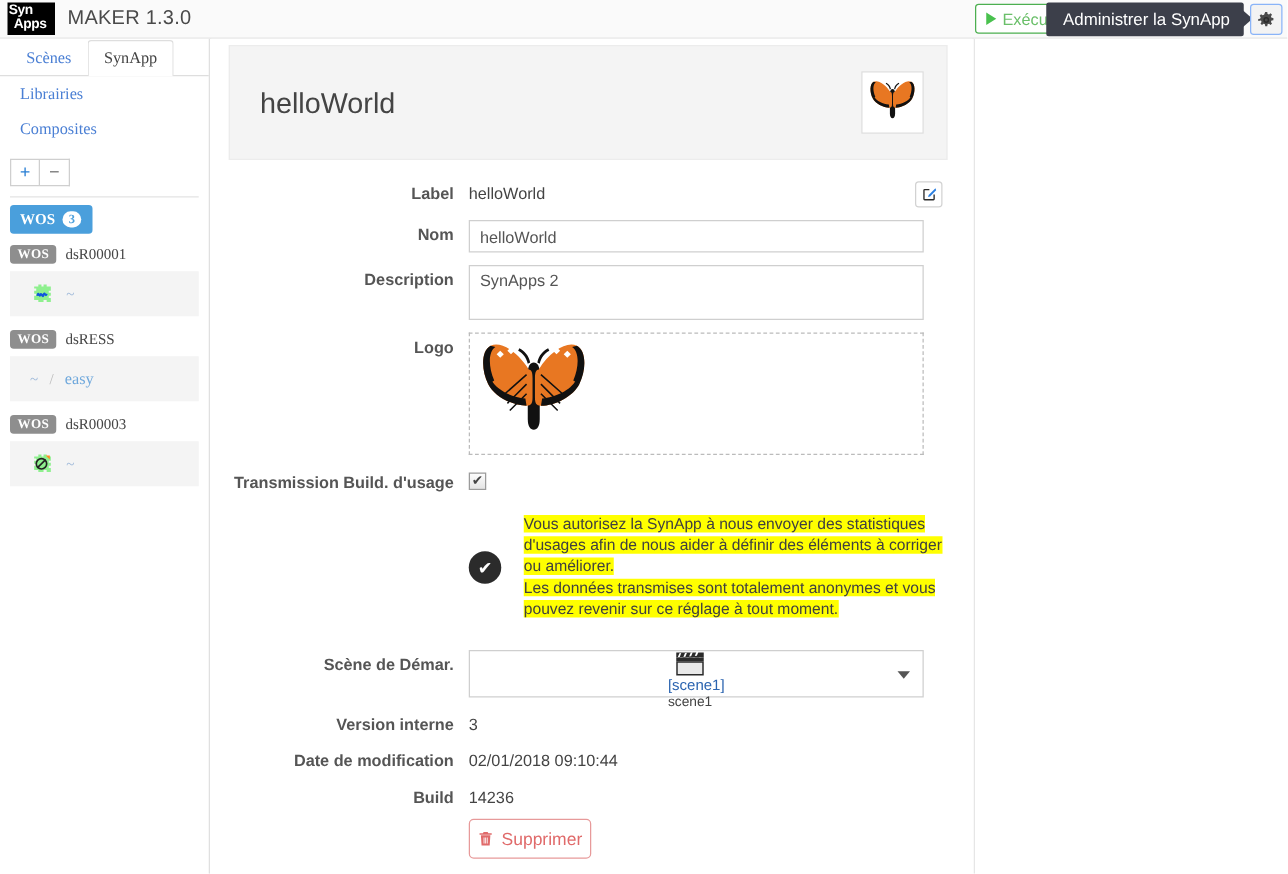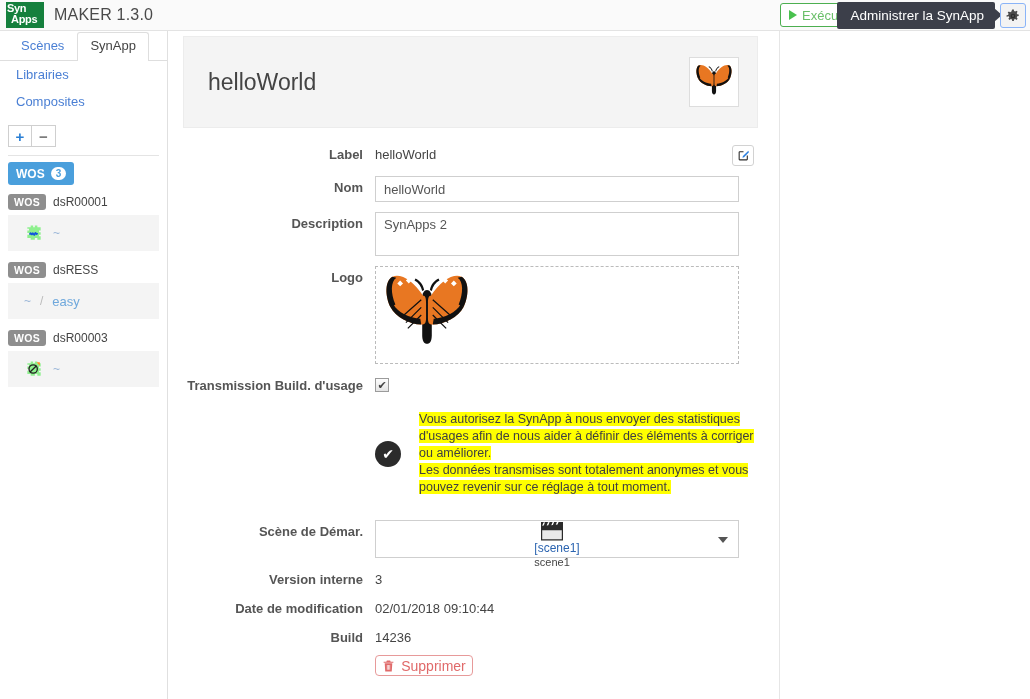--- a/index.html
+++ b/index.html
@@ -18,21 +18,21 @@
   .topbar {
     position: absolute; top: 0; left: 0;
     width: 1030px; height: 31px;
     background: #fafafa;
     border-bottom: 1px solid #e3e3e3;
     display: flex; align-items: center;
   }
   .brand-logo {
     margin-left: 6px;
     width: 38px; height: 26px;
-    background: #15803d;
+    background: #000000;
     color: #ffffff;
     font-weight: bold;
     font-size: 11px;
     line-height: 11px;
     letter-spacing: -0.3px;
     position: relative;
     overflow: hidden;
   }
   .brand-logo .l1 { position: absolute; top: 1px; left: 1px; }
   .brand-logo .l2 { position: absolute; top: 12px; left: 5px; }
@@ -95,20 +95,21 @@
     border-top: 7px solid transparent;
     border-bottom: 7px solid transparent;
   }
 
   
   .sidebar {
     position: absolute; top: 31px; left: 0;
     width: 168px; height: 668px;
     background: #fff;
     border-right: 1px solid #e0e0e0;
+    font-family: Liberation Serif, serif;
   }
   .tabs {
     display: flex;
     height: 30px;
     border-bottom: 1px solid #dedede;
     padding-left: 8px;
   }
   .tab {
     padding: 5px 12px 4px 12px;
     font-size: 13px;
@@ -324,21 +325,21 @@
   .select .txt2 { font-size: 11px; color: #444; line-height: 14px; }
   .caret {
     position: absolute; right: 10px; top: 16px;
     width: 0; height: 0;
     border-left: 5px solid transparent;
     border-right: 5px solid transparent;
     border-top: 6px solid #555;
   }
   .btn-del {
     margin: 8px 0 0 196px;
-    width: 98px; height: 21px;
+    width: 98px; height: 32px;
     border: 1px solid #e79a9a;
     border-radius: 4px;
     background: #fff;
     color: #e06a6a;
     font-size: 14px;
     display: flex; align-items: center; justify-content: center;
     gap: 6px;
   }
 </style>
 </head>

